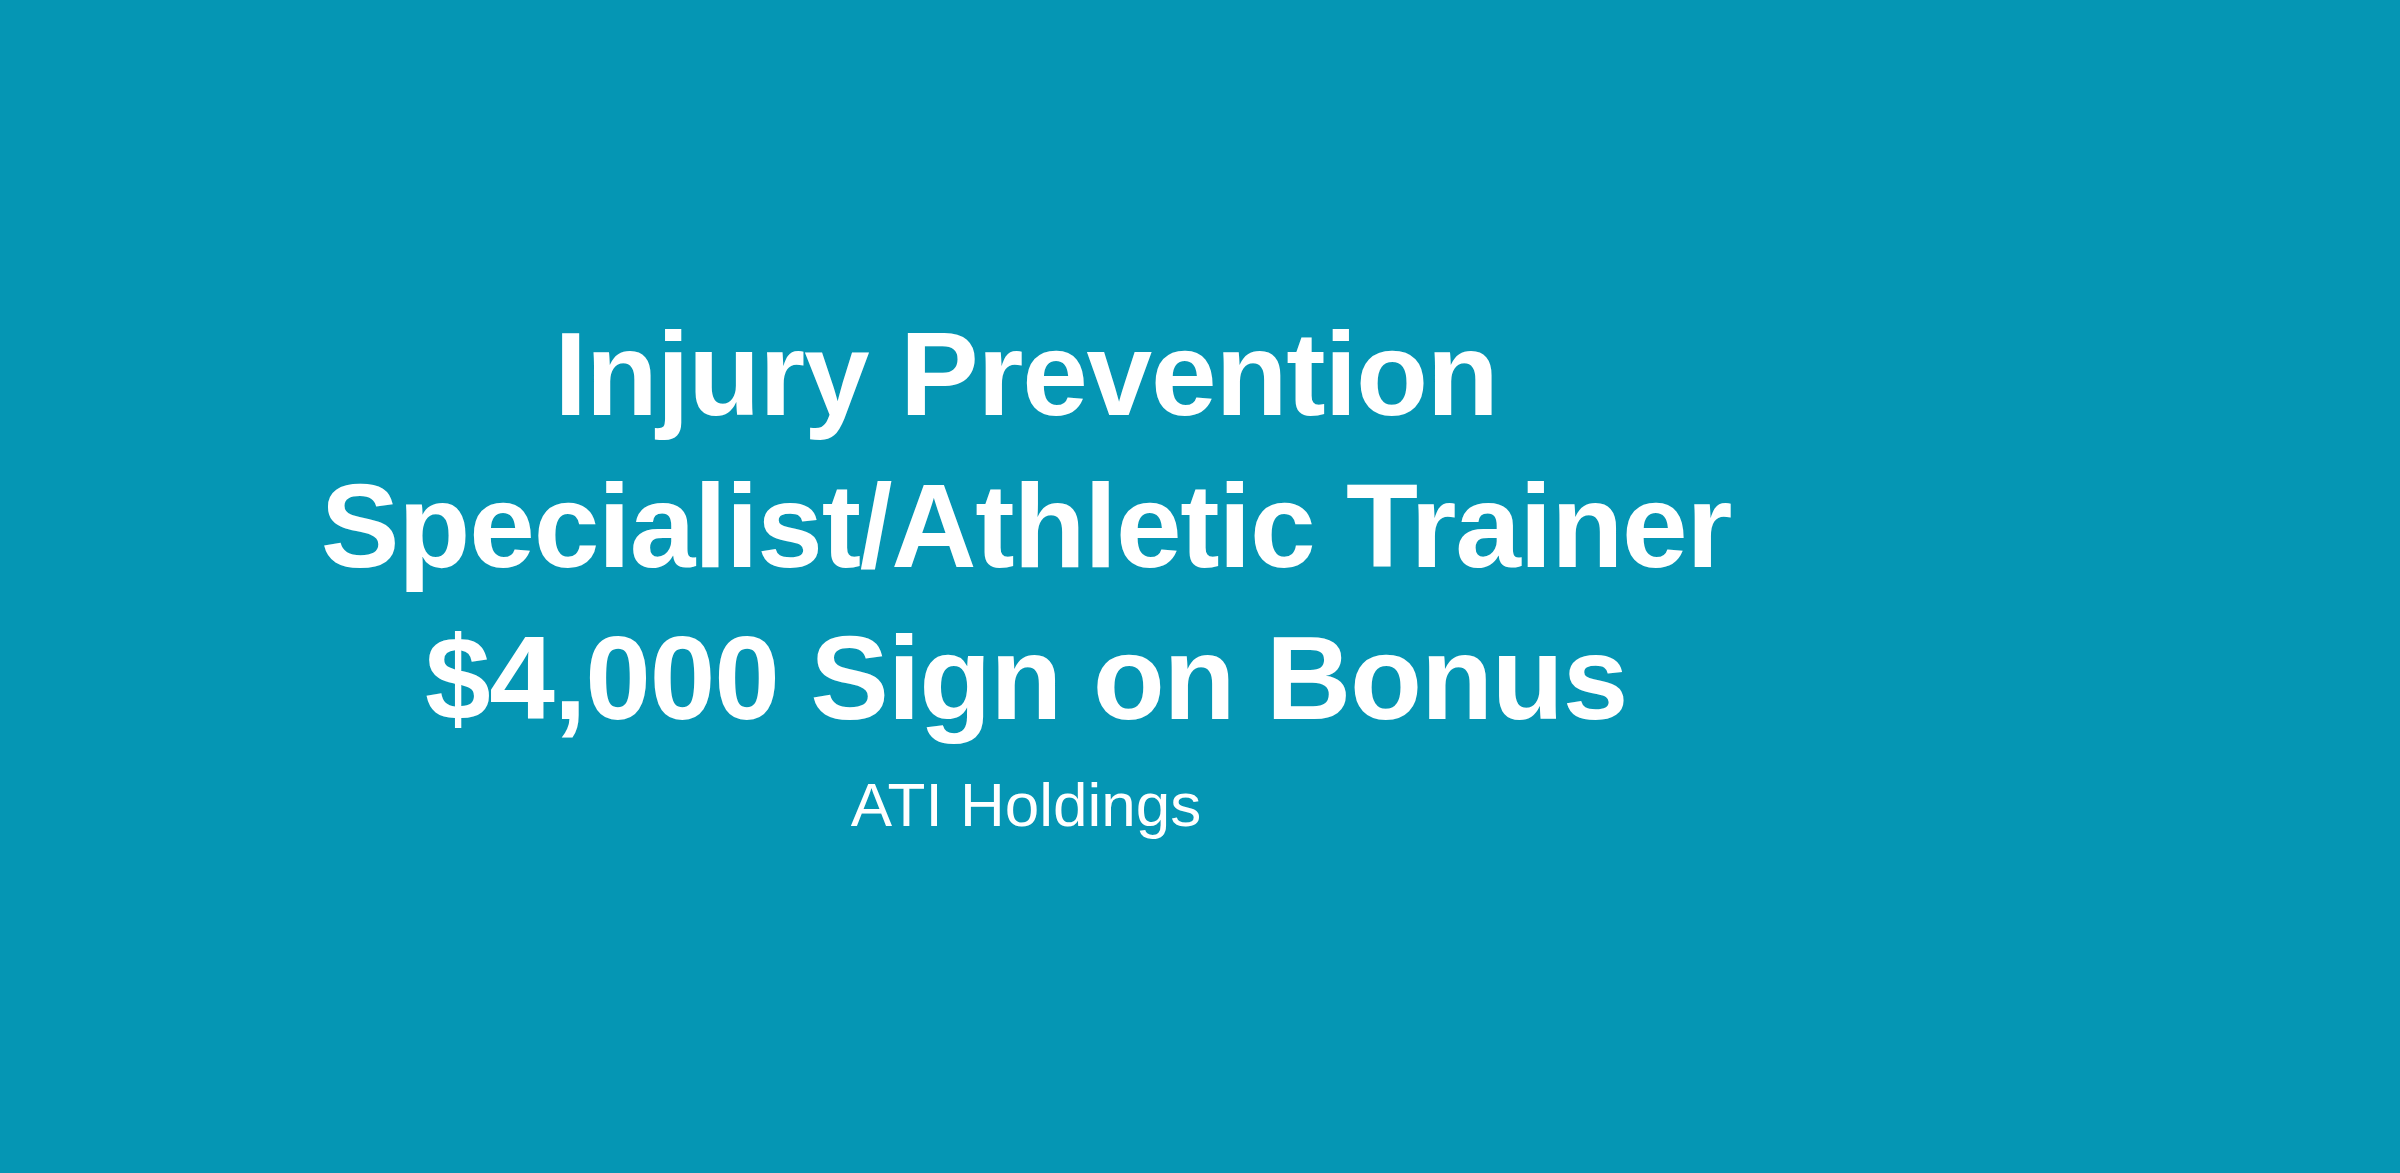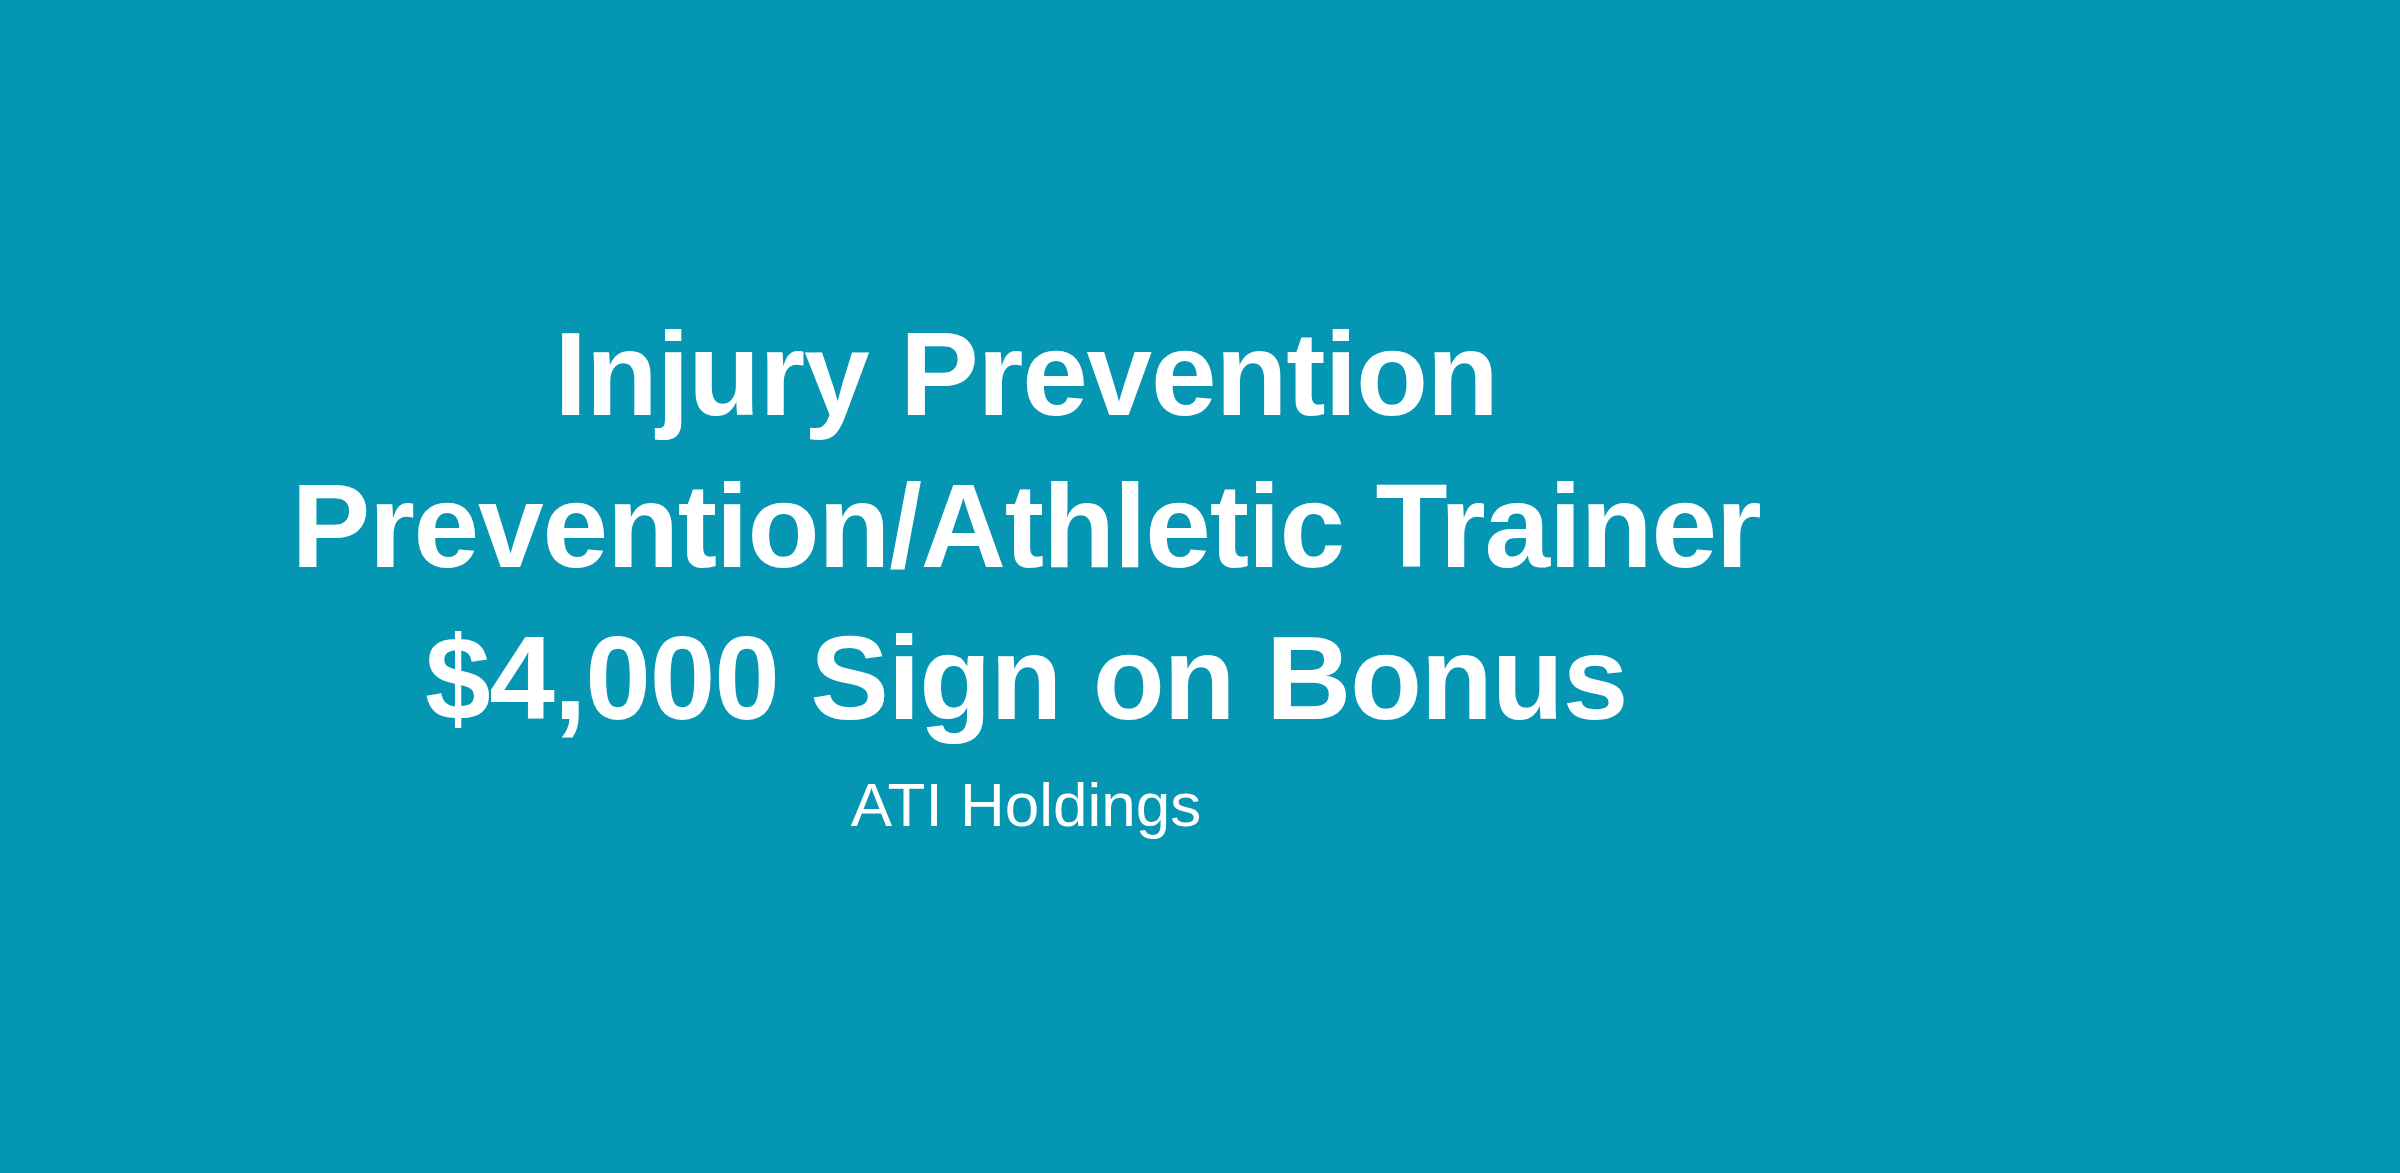--- a/index.html
+++ b/index.html
@@ -72,21 +72,21 @@
 </style>
 </head>
 <body>
 
 <div class="job-card">
 
   <div class="card-content">
 
     <h1 class="job-title">
       <span class="title-line">Injury Prevention</span>
-      <span class="title-line">Prevention/Athletic Trainer</span>
+      <span class="title-line">Specialist/Athletic Trainer</span>
       <span class="title-line">$4,000 Sign on Bonus</span>
     </h1>
 
     <div class="company-name">ATI Holdings</div>
 
   </div>
 
 </div>
 
 </body></html>

